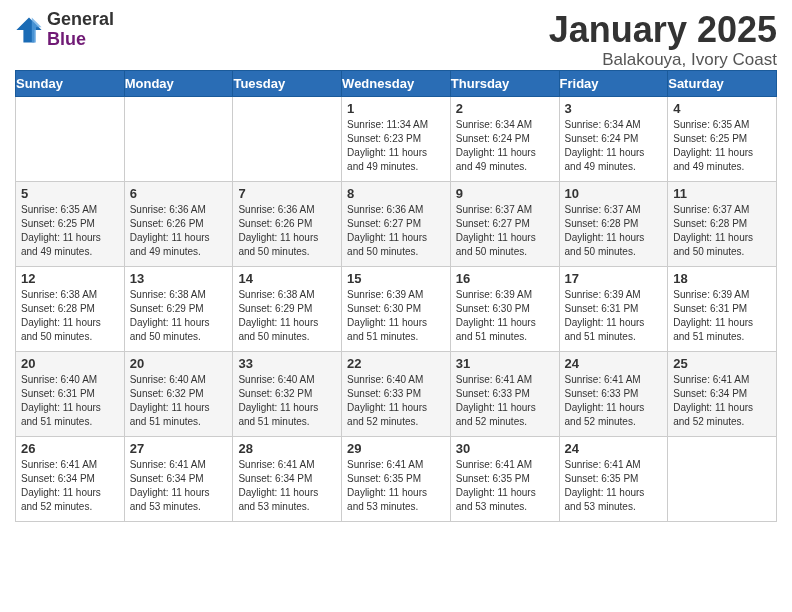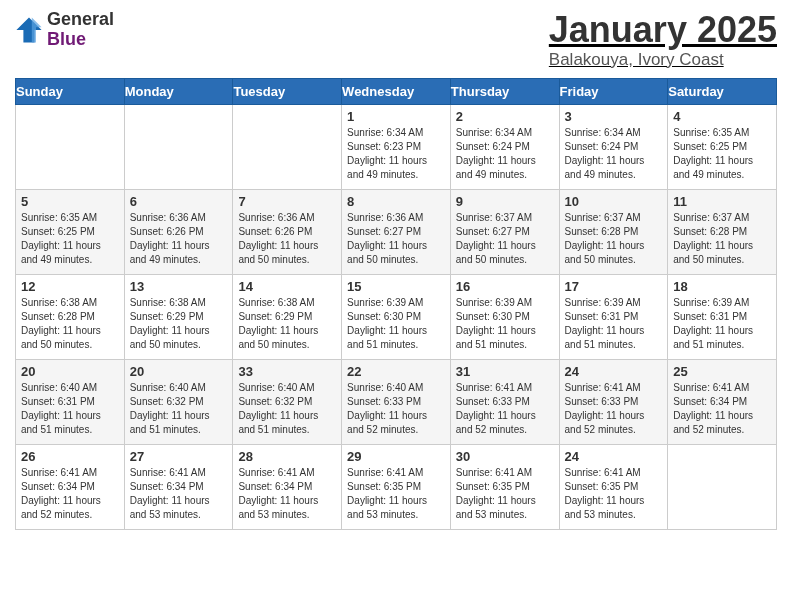--- a/index.html
+++ b/index.html
@@ -12,21 +12,20 @@
     }
     .page {
       width: 792px;
       height: 612px;
       padding: 10px 15px;
     }
     .header {
       display: flex;
       justify-content: space-between;
       align-items: flex-start;
-      margin-bottom: 8px;
     }
     .logo {
       display: flex;
       align-items: center;
     }
     .logo-text {
       display: flex;
       flex-direction: column;
       line-height: 1.1;
     }
@@ -39,22 +38,21 @@
       font-size: 18px;
       font-weight: bold;
       color: #701a75;
     }
     .logo-icon {
       width: 28px;
       height: 28px;
       margin-right: 4px;
     }
     .title-block {
-      text-align: left;
-      text-decoration: underline;
+      text-align: right;
     }
     .month-title {
       font-size: 36px;
       font-weight: bold;
       color: #333;
       line-height: 1.1;
     }
     .subtitle {
       font-size: 17px;
       color: #555;
@@ -132,21 +130,21 @@
         <th>Saturday</th>
       </tr>
     </thead>
     <tbody id="calendar-body">
     <tr>
           <td class="empty-cell"></td>
           <td class="empty-cell"></td>
           <td class="empty-cell"></td>
           <td>
             <div class="day-number">1</div>
-            <div class="day-info">Sunrise: 6:34 AM
+            <div class="day-info">Sunrise: 11:34 AM
 Sunset: 6:23 PM
 Daylight: 11 hours
 and 49 minutes.</div>
           </td>
           <td>
             <div class="day-number">2</div>
             <div class="day-info">Sunrise: 6:34 AM
 Sunset: 6:24 PM
 Daylight: 11 hours
 and 49 minutes.</div>

